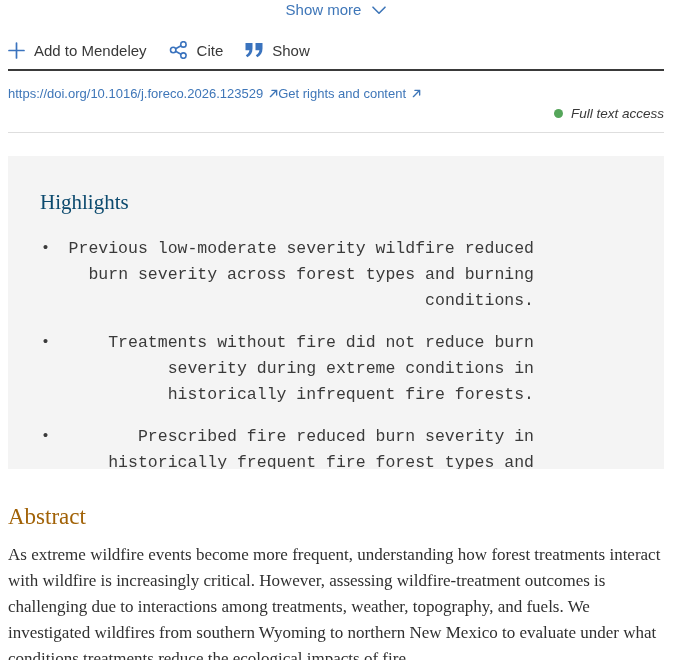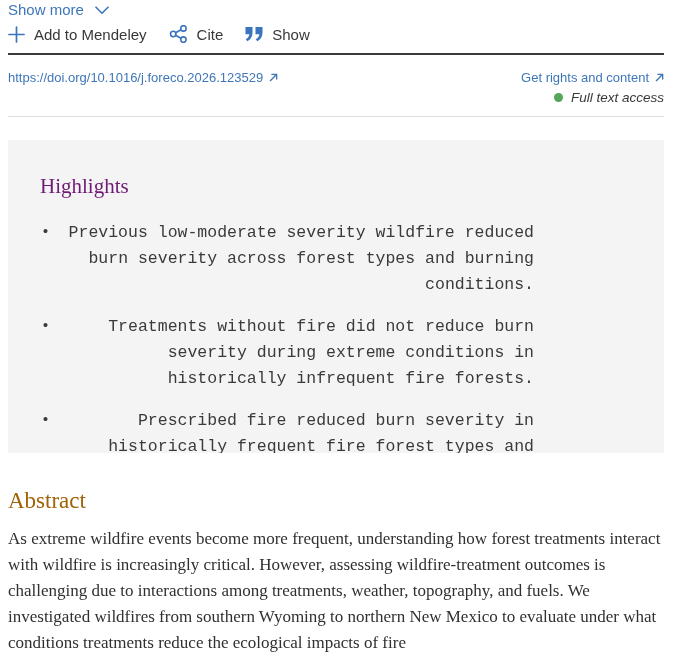--- a/index.html
+++ b/index.html
@@ -22,47 +22,47 @@
   }
   .page { padding: 1px 14px 0 8px; }
 
   a, button { cursor: pointer; }
   button {
     background: none; border: none; padding: 0; margin: 0;
     font: inherit; color: inherit; display: inline-flex; align-items: center;
   }
 
   
-  .show-more-row { height: 17px; }
+  .show-more-row { height: 17px; text-align: center; }
   .show-more {
     display: inline-flex; align-items: center; gap: 11px;
     color: var(--link-blue); font-size: 15px; text-decoration: none;
   }
   .show-more svg { margin-top: 2px; }
 
   
   .actions-row {
     display: flex; align-items: center; gap: 22px;
-    margin-top: 6px; height: 20px;
+    margin-top: 22px; height: 20px;
   }
   .action { gap: 9px; color: var(--text-dark); font-size: 15px; }
   .action .icon { display: inline-flex; color: var(--icon-blue); }
 
   .rule-dark {
     border: none; border-top: 2px solid var(--rule-dark);
     margin: 9px 0 0 0;
   }
   .rule-light {
     border: none; border-top: 1px solid var(--rule-light);
     margin: 11px 0 0 0;
   }
 
   
   .doi-row {
-    display: flex; justify-content: space-between; align-items: center;
+    display: flex; justify-content: flex-start; align-items: center;
     margin-top: 14px; height: 16px;
   }
   .doi-row a {
     color: var(--link-blue); text-decoration: none;
     display: inline-flex; align-items: center; gap: 6px;
   }
   .doi-link { font-size: 13px; }
   .rights-link { font-size: 13px; }
   .ext-arrow { display: inline-flex; color: var(--link-blue); margin-top: 1px; }
 
@@ -82,21 +82,21 @@
   
   .highlights-box {
     margin-top: 23px;
     background: var(--highlight-bg);
     height: 313px;
     padding: 33px 130px 0 32px;
     overflow: hidden;
   }
   .highlights-box h2 {
     margin: 0; font-family: "Liberation Serif", serif;
-    font-size: 21px; font-weight: 400; color: #701a75; line-height: 27px;
+    font-size: 21px; font-weight: 400; color: #0c4a6e; line-height: 27px;
   }
   .highlights-box ul { list-style: none; margin: 20px 0 0 0; padding: 0; }
   .highlights-box li {
     position: relative; padding-left: 21px; margin-bottom: 16px;
     font-family: Liberation Mono, monospace;
     font-size: 16.5px; line-height: 26px; color: #3a3a3a; text-align: right;
   }
   .highlights-box li::before {
     content: "\2022";
     position: absolute; left: 1px; top: 0;

